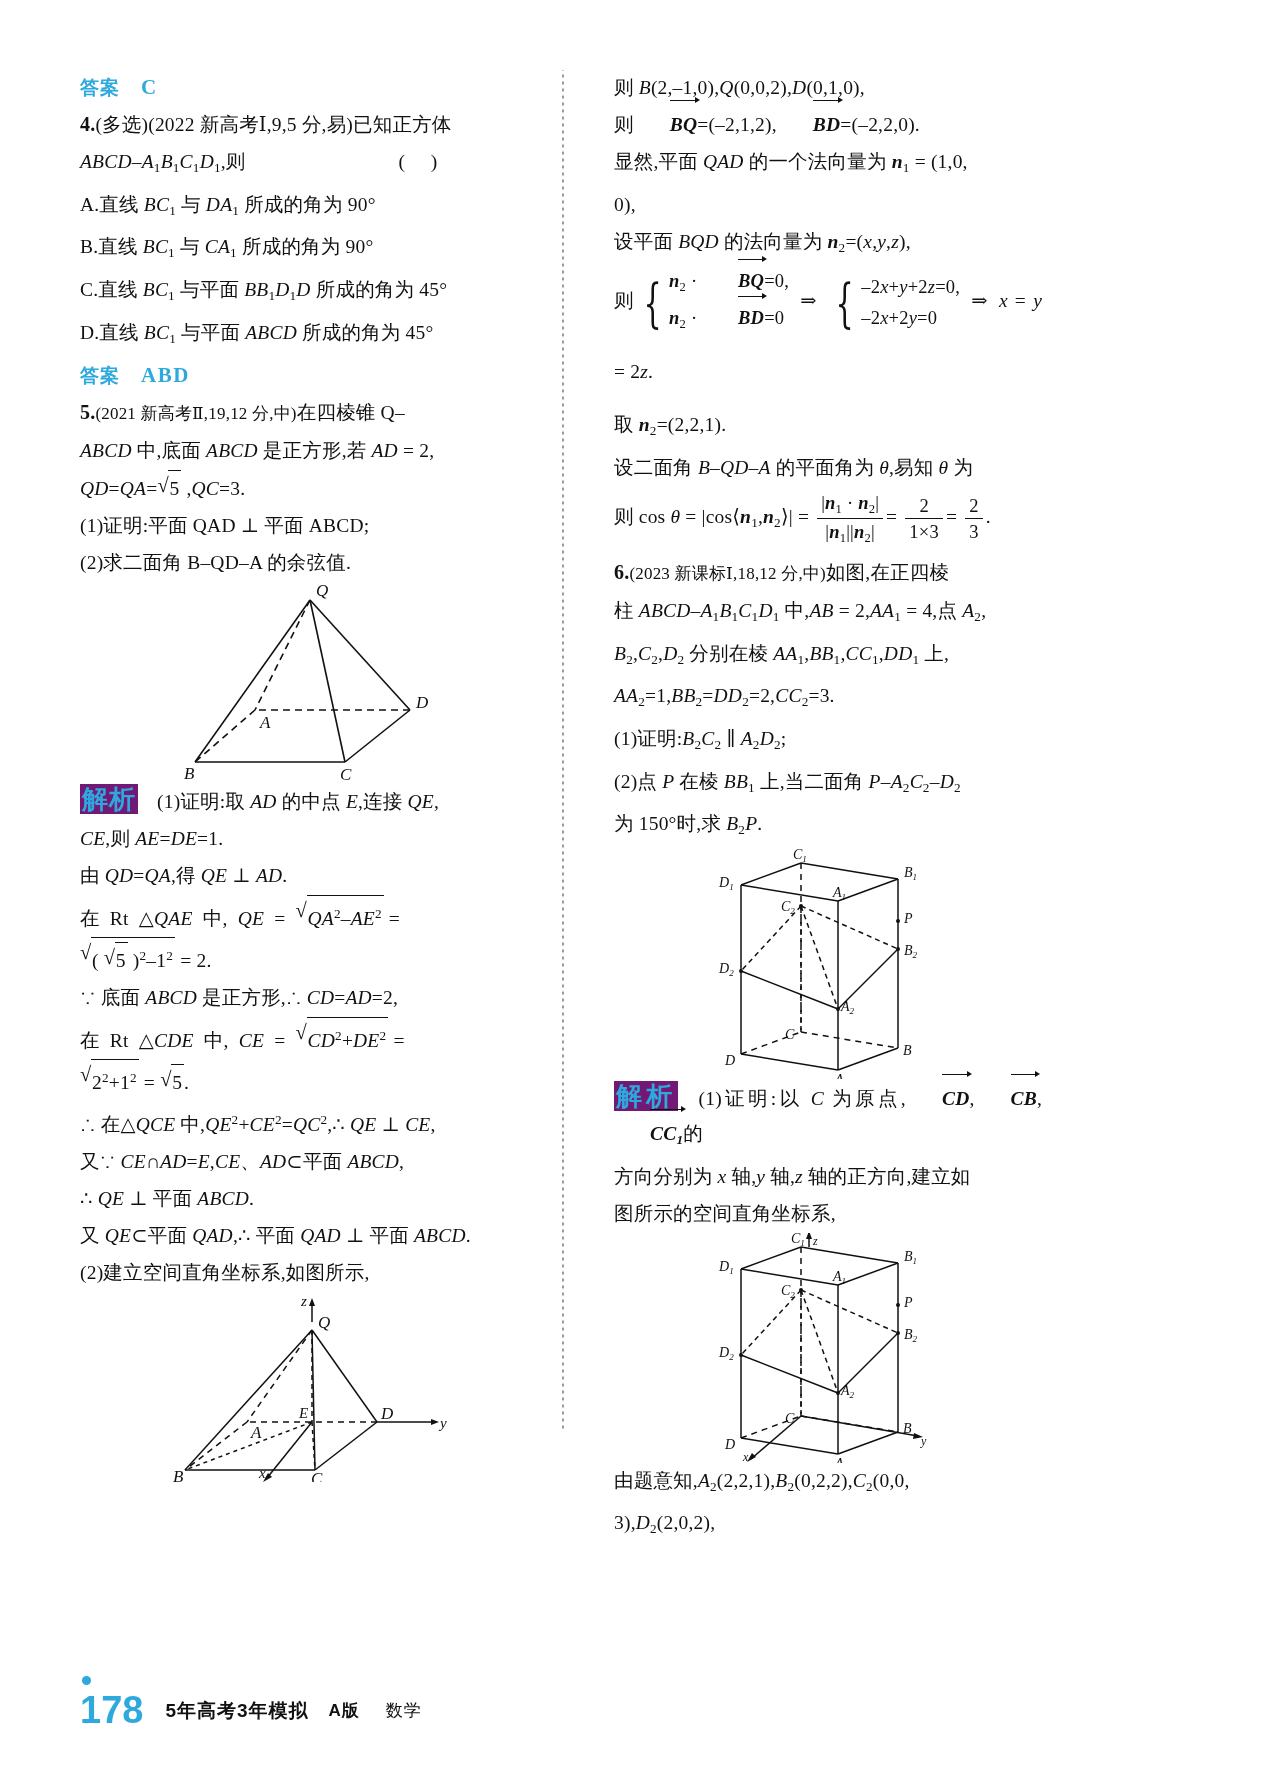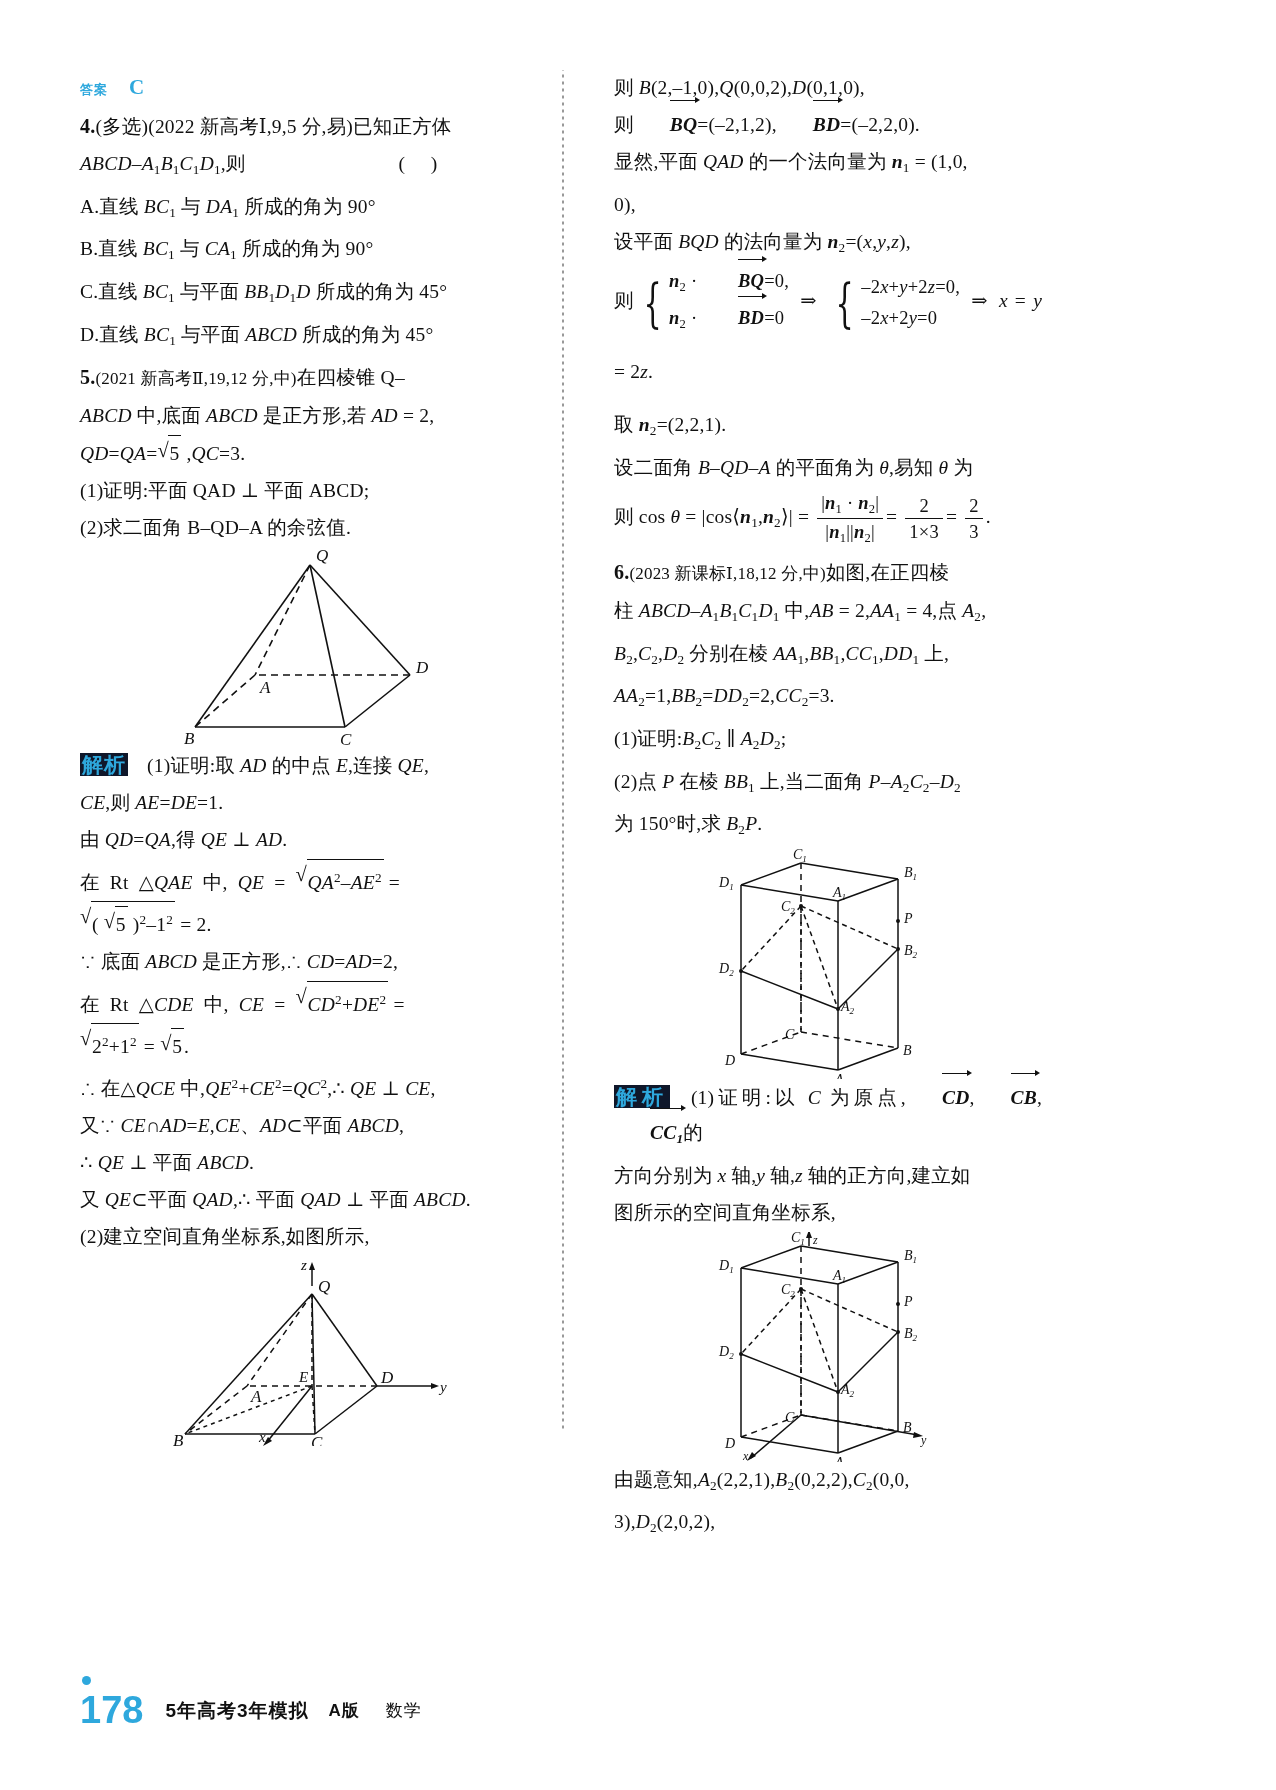--- a/index.html
+++ b/index.html
@@ -43,37 +43,37 @@
     font-size: 19.5px;
     line-height: 35px;
     margin: 0 0 2px 0;
     letter-spacing: .2px;
     text-align: justify;
   }
   .ans-label {
     color: #2ea8dd;
     font-family: "Liberation Sans", sans-serif;
     font-weight: bold;
-    font-size: 13px;
+    font-size: 19px;
     letter-spacing: 1px;
   }
   .ans-val {
     color: #2ea8dd;
     font-weight: bold;
     font-family: "Liberation Serif", serif;
     font-size: 21px;
     letter-spacing: 1.5px;
     margin-left: 16px;
   }
   .tag-jiexi {
     color: #2ea8dd;
     font-family: "Liberation Sans", sans-serif;
     font-weight: bold;
-    font-size: 21px;
-    background: #0f172a;
+    font-size: 26px;
+    background: #701a75;
     padding: 0 2px;
     letter-spacing: 1px;
   }
   .qnum {
     font-weight: bold;
     font-size: 20px;
     font-family: "Liberation Serif", serif;
   }
   i, .it { font-style: italic; font-family: "Liberation Serif", serif; }
   .bi { font-style: italic; font-weight: bold; }
@@ -191,20 +191,24 @@
     </p>
     <p class="line">
       <i>ABCD</i>–<i>A</i><sub>1</sub><i>B</i><sub>1</sub><i>C</i><sub>1</sub><i>D</i><sub>1</sub>,则
       <span style="display:inline-block;width:148px"></span>(&nbsp;&nbsp;&nbsp;&nbsp;&nbsp;)
     </p>
     <p class="line">A.直线 <i>BC</i><sub>1</sub> 与 <i>DA</i><sub>1</sub> 所成的角为 90°</p>
     <p class="line">B.直线 <i>BC</i><sub>1</sub> 与 <i>CA</i><sub>1</sub> 所成的角为 90°</p>
     <p class="line">C.直线 <i>BC</i><sub>1</sub> 与平面 <i>BB</i><sub>1</sub><i>D</i><sub>1</sub><i>D</i> 所成的角为 45°</p>
     <p class="line">D.直线 <i>BC</i><sub>1</sub> 与平面 <i>ABCD</i> 所成的角为 45°</p>
 
+    <p class="line">
+      <span class="ans-label">答案</span>
+      <span class="ans-val">ABD</span>
+    </p>
 
     <p class="line">
       <span class="qnum">5.</span><span class="sml">(2021 新高考Ⅱ,19,12 分,中)</span><span>在四棱锥 Q–</span>
     </p>
     <p class="line"><i>ABCD</i> 中,底面 <i>ABCD</i> 是正方形,若 <i>AD</i> = 2,</p>
     <p class="line">
       <i>QD</i>=<i>QA</i>=<span class="sqrt"><span class="rad">5</span></span> ,<i>QC</i>=3.
     </p>
     <p class="line">(1)证明:平面 QAD ⊥ 平面 ABCD;</p>
     <p class="line">(2)求二面角 B–QD–A 的余弦值.</p>

